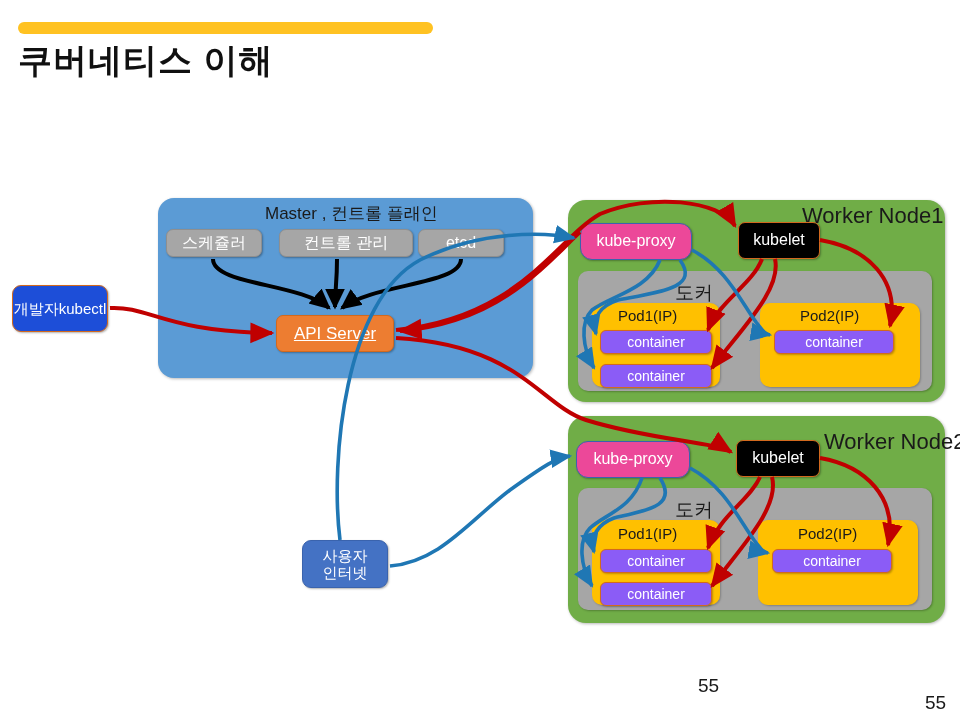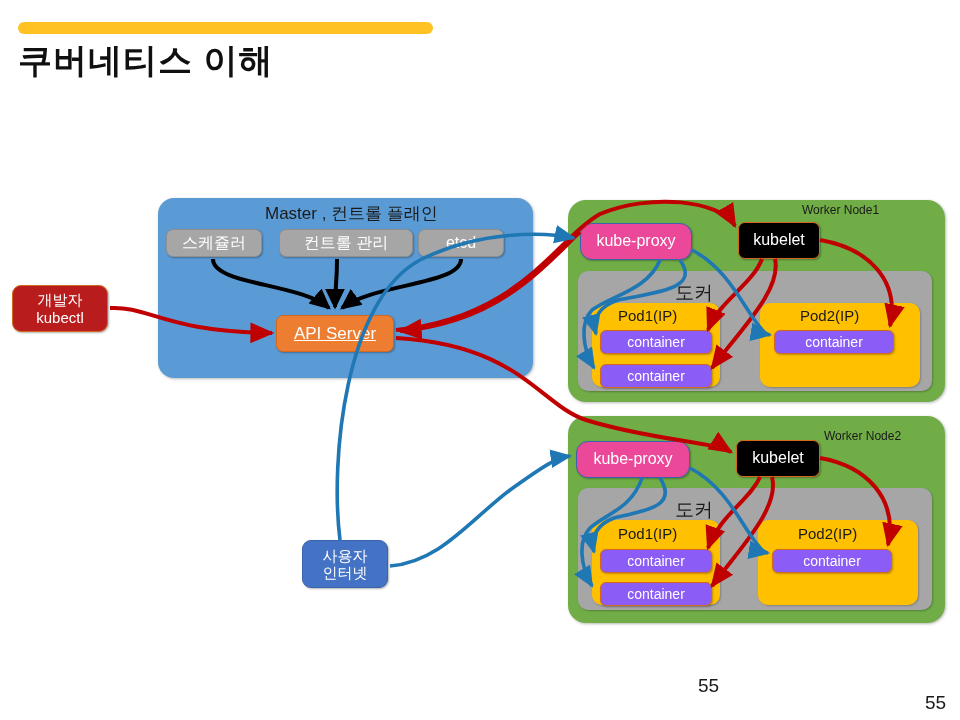--- a/index.html
+++ b/index.html
@@ -74,47 +74,47 @@
     background: #ED7D31;
     border: 1px solid #d2691e;
     border-radius: 7px;
     color: #ffffff;
     font-size: 17px;
     box-shadow: 1px 1px 2px rgba(0,0,0,0.3);
     text-decoration: underline;
   }
 
   .actor-orange {
-    background: #b91c1c;
+    background: #1d4ed8;
     border: 1px solid #d2691e;
     border-radius: 9px;
     color: #ffffff;
     font-size: 15px;
-    flex-direction: column;
+    flex-direction: row;
     box-shadow: 1px 1px 2px rgba(0,0,0,0.3);
   }
   .actor-blue {
     background: #4472C4;
     border: 1px solid #3a63ad;
     border-radius: 9px;
     color: #ffffff;
     font-size: 15px;
     flex-direction: column;
     box-shadow: 1px 1px 2px rgba(0,0,0,0.3);
   }
 
   .worker-node {
     background: #70AD47;
     border-radius: 18px;
     box-shadow: 1px 1px 3px rgba(0,0,0,0.28);
   }
   .worker-title {
     position: absolute;
     color: #1a1a1a;
-    font-size: 12px;
+    font-size: 22px;
     white-space: nowrap;
   }
   .kube-proxy {
     background: #ec4899;
     border: 1px solid #3a63ad;
     border-radius: 12px;
     color: #ffffff;
     font-size: 16px;
     box-shadow: 1px 1px 2px rgba(0,0,0,0.3);
   }

